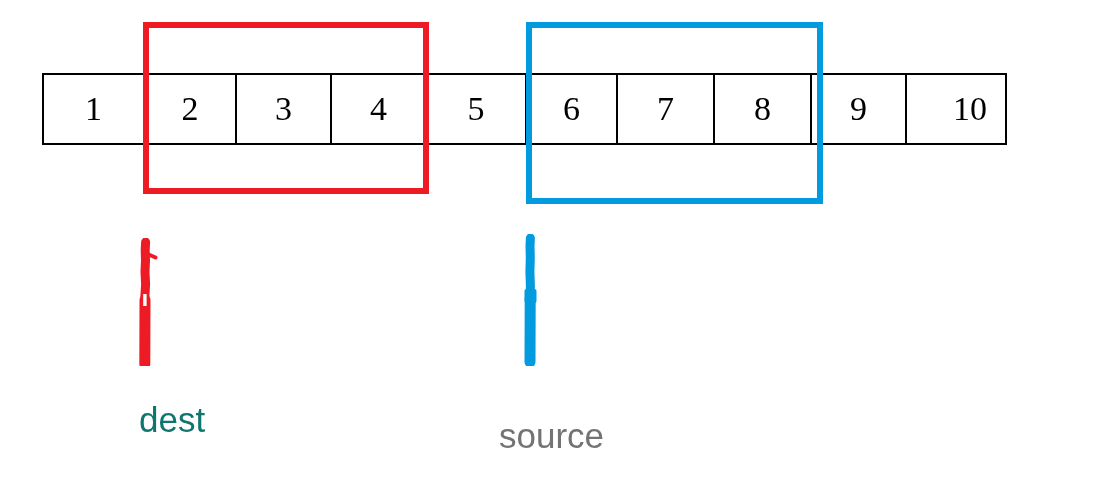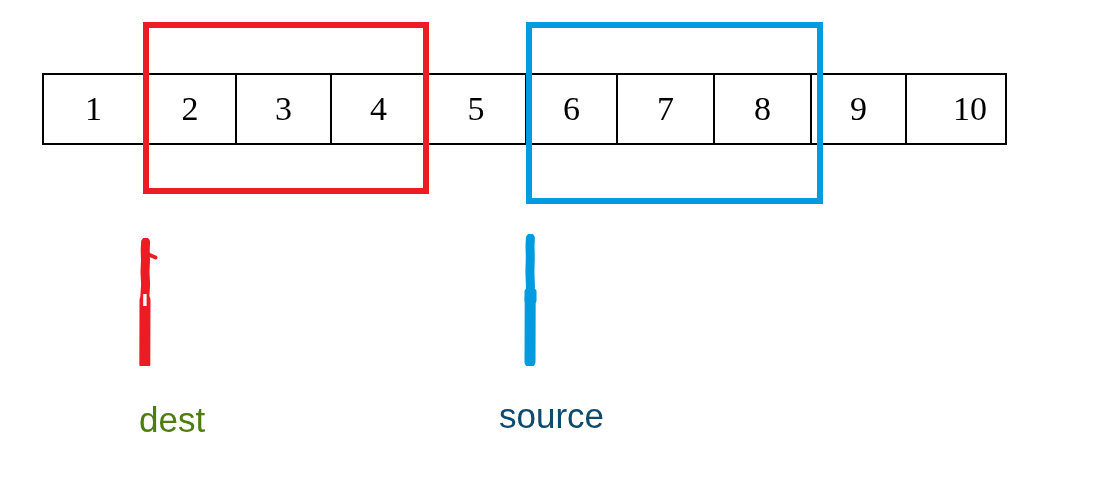--- a/index.html
+++ b/index.html
@@ -92,26 +92,26 @@
     position: absolute;
     font-family: "Liberation Sans", sans-serif;
     font-size: 35px;
     font-weight: 400;
     line-height: 1;
     white-space: nowrap;
   }
   #label-dest {
     left: 139px;
     top: 402px;
-    color: #4d7c0f;
+    color: #0f766e;
   }
   #label-source {
     left: 499px;
-    top: 398px;
-    color: #0c4a6e;
+    top: 418px;
+    color: #737373;
   }
 </style>
 </head>
 <body>
 
 <div id="canvas">
 
   <div id="array-strip">
     <div class="array-cell w-1">1</div>
     <div class="array-cell w-2">2</div>

